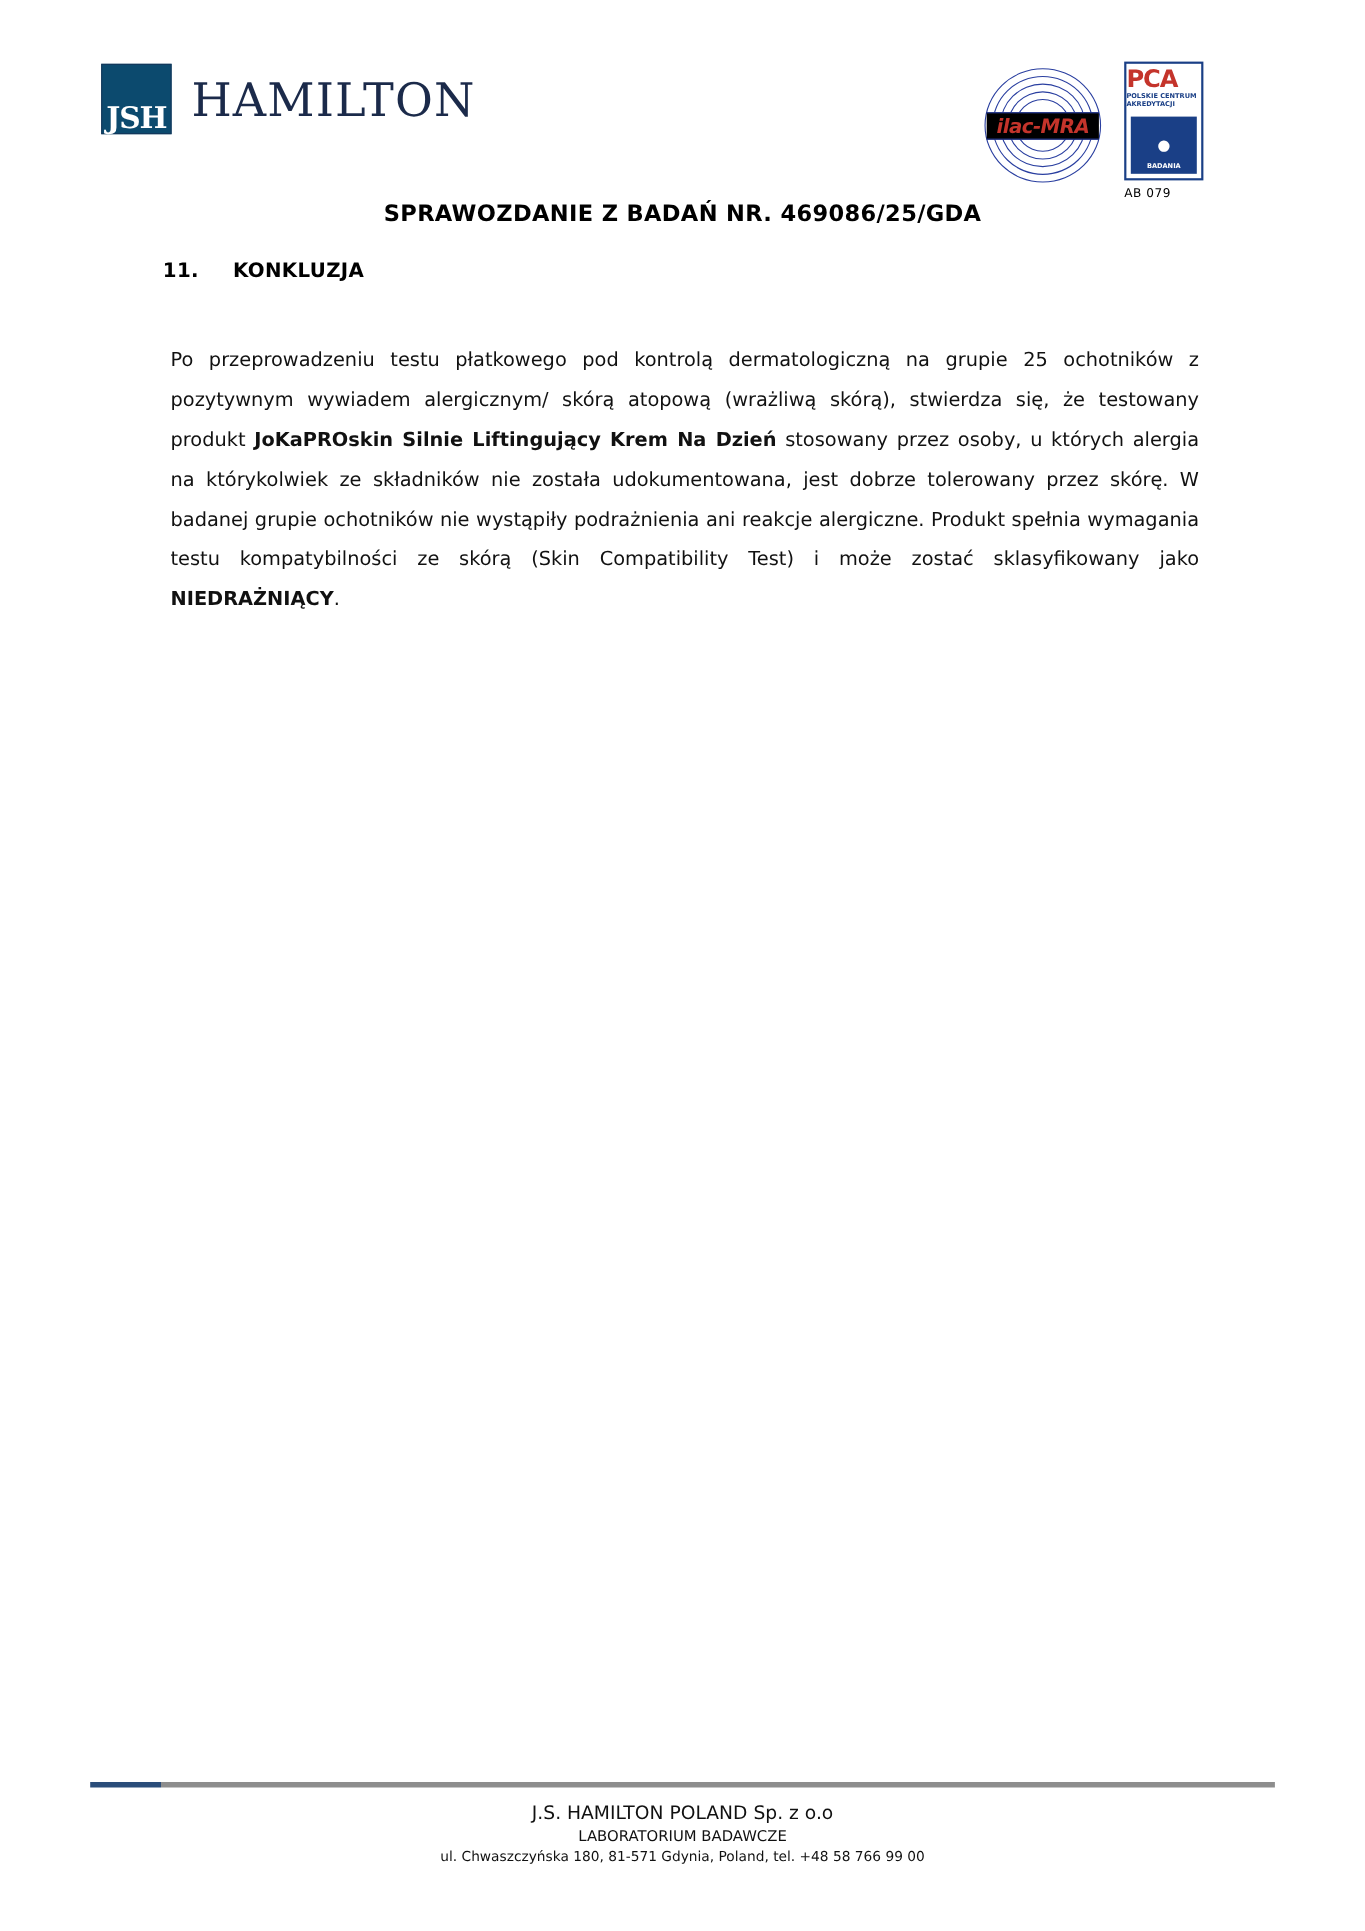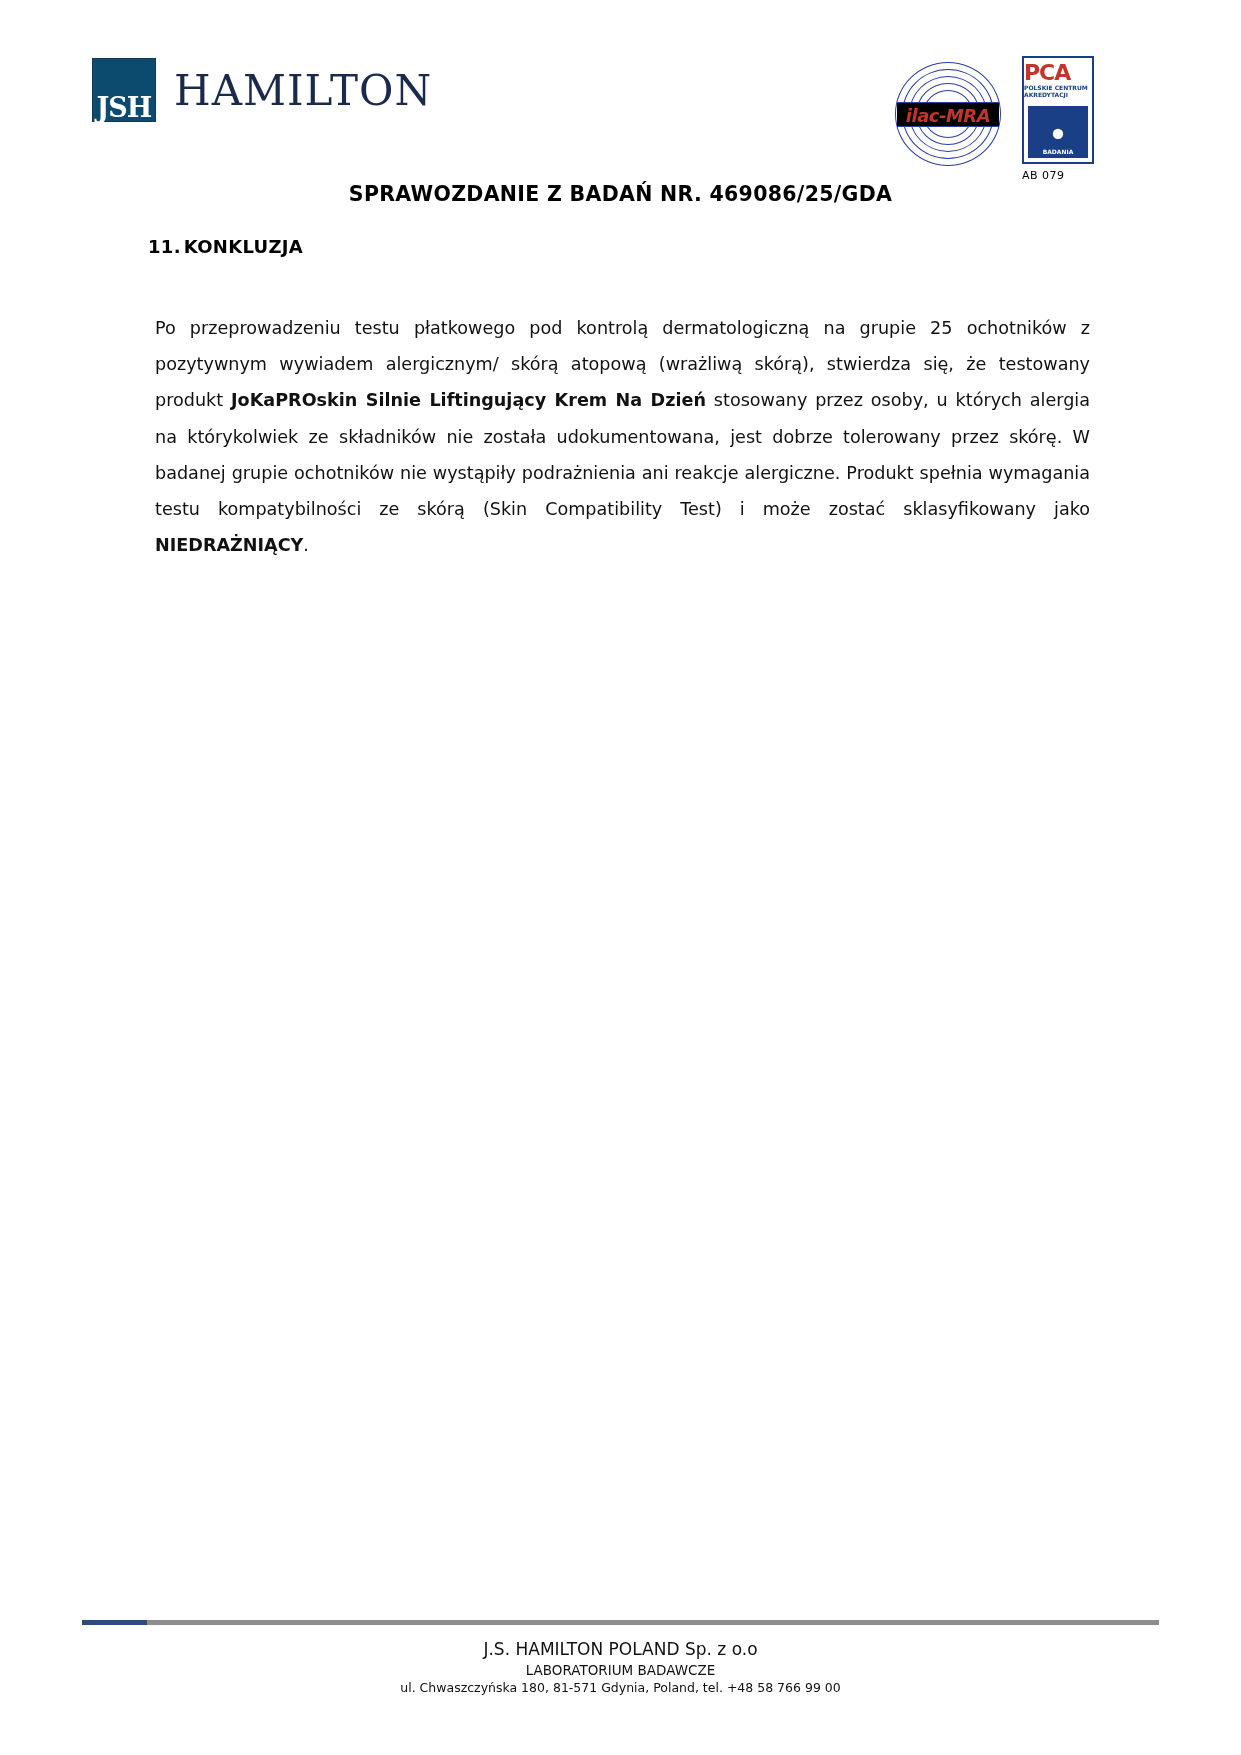--- a/index.html
+++ b/index.html
@@ -177,21 +177,21 @@
     letter-spacing: 0.3px;
   }
   .section-heading {
     position: absolute;
     top: 236px;
     left: 148px;
     font-size: 18px;
     font-weight: bold;
     letter-spacing: 0.3px;
   }
-  .section-heading .num { margin-right: 3px; text-align: center; }
+  .section-heading .num { margin-right: 31px; text-align: center; }
 
   .paragraph {
     position: absolute;
     top: 310px;
     left: 155px;
     width: 935px;
     font-size: 17.6px;
     line-height: 2.06;
     text-align: justify;
     text-justify: inter-word;

